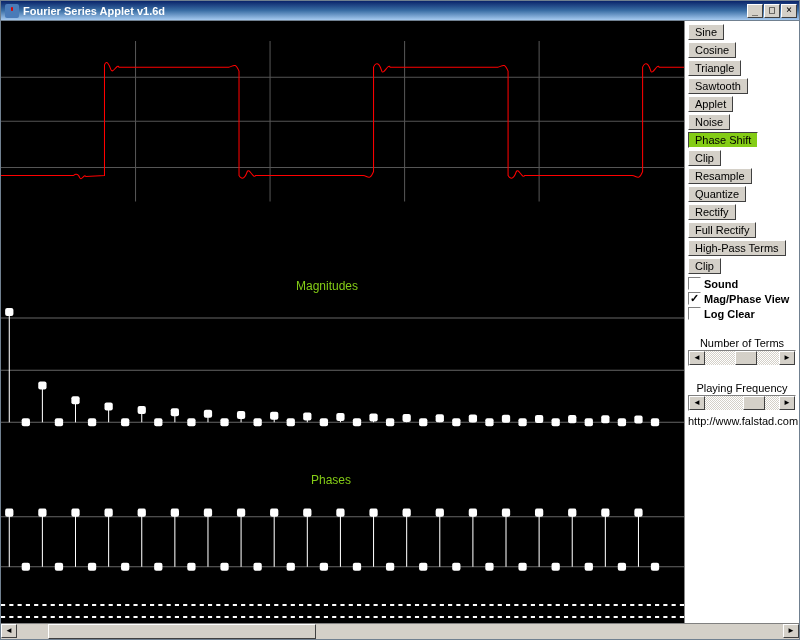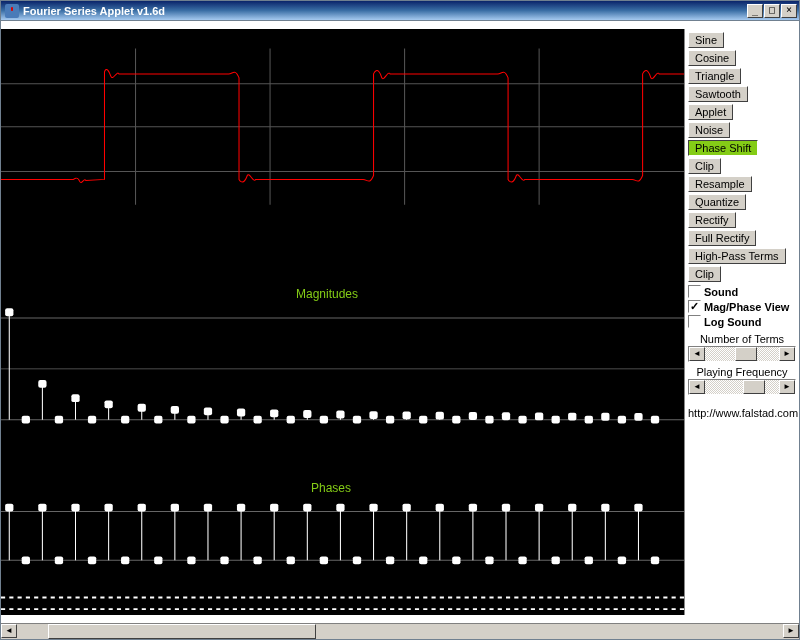--- a/index.html
+++ b/index.html
@@ -9,21 +9,20 @@
     background: #fff;
     overflow: hidden;
   }
   .window {
     width: 800px;
     height: 640px;
     border: 1px solid #708090;
     position: relative;
     display: flex;
     flex-direction: column;
-    gap: 8px;
   }
   .titlebar {
     height: 20px;
     background: linear-gradient(to bottom, #0a246a, #3a6ea5 50%, #a6caf0);
     border-bottom: 1px solid #708090;
     display: flex;
     align-items: center;
     padding: 0 2px 0 4px;
     color: #fff;
   }
@@ -97,21 +96,21 @@
     background: #fff;
     position: relative;
   }
   .check.checked::after {
     content: "✓";
     position: absolute; inset: 0;
     font-size: 11px; line-height: 11px;
     text-align: center;
     color: #000;
   }
-  .slider-group { width: 100%; margin-top: 4px; }
+  .slider-group { width: 100%; margin-top: 16px; }
   .slider-label { text-align: center; font-size: 11px; }
   .hscroll {
     height: 16px;
     background: #d4d0c8;
     border: 1px solid;
     border-color: #808080 #fff #fff #808080;
     display: flex;
     margin-top: 1px;
   }
   .hscroll .arrow {
@@ -125,21 +124,21 @@
     flex: 1; position: relative;
     background: repeating-conic-gradient(#d4d0c8 0 25%, #fff 0 50%) 50% / 2px 2px;
   }
   .hscroll .thumb {
     position: absolute;
     top: 0; bottom: 0;
     background: #d4d0c8;
     border: 1px solid;
     border-color: #fff #404040 #404040 #fff;
   }
-  .url { margin-top: 12px; font-size: 11px; }
+  .url { margin-top: 4px; font-size: 11px; }
   .bottom-scroll {
     height: 16px;
     background: #d4d0c8;
     border-top: 1px solid #808080;
     display: flex;
   }
   .bottom-scroll .arrow {
     width: 16px; height: 14px;
     background: #d4d0c8;
     border: 1px solid;
@@ -371,21 +370,21 @@
       <div class="check-row">
         <div class="check" id="chk-sound"></div>
         <span>Sound</span>
       </div>
       <div class="check-row">
         <div class="check checked" id="chk-mag"></div>
         <span>Mag/Phase View</span>
       </div>
       <div class="check-row">
         <div class="check" id="chk-log"></div>
-        <span>Log Sound</span>
+        <span>Log Clear</span>
       </div>
 
       <div class="slider-group">
         <div class="slider-label">Number of Terms</div>
         <div class="hscroll">
           <div class="arrow">◄</div>
           <div class="track">
               <div class="thumb" id="thumb-terms" style="width: 22px; left: 30.4px;"></div>
             </div>
           <div class="arrow">►</div>

